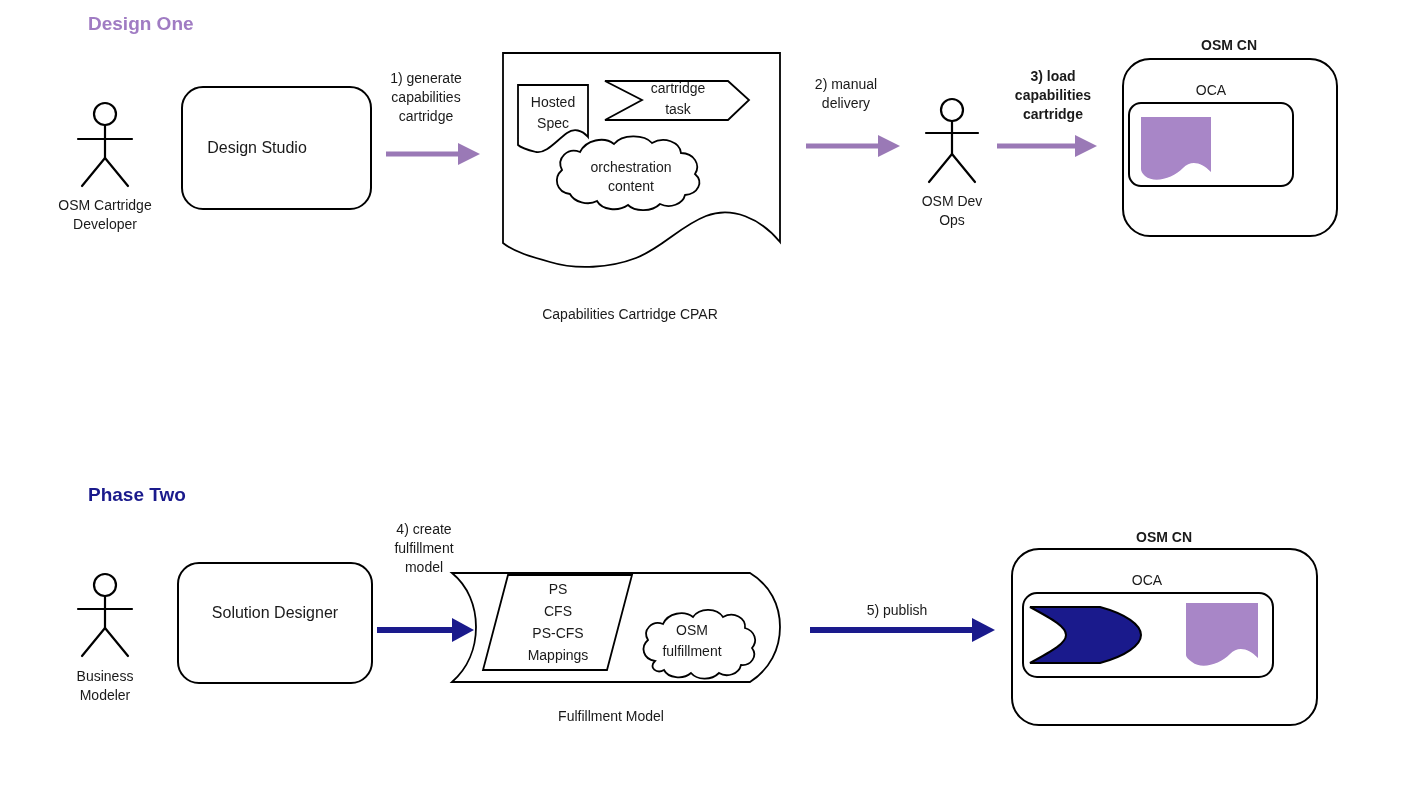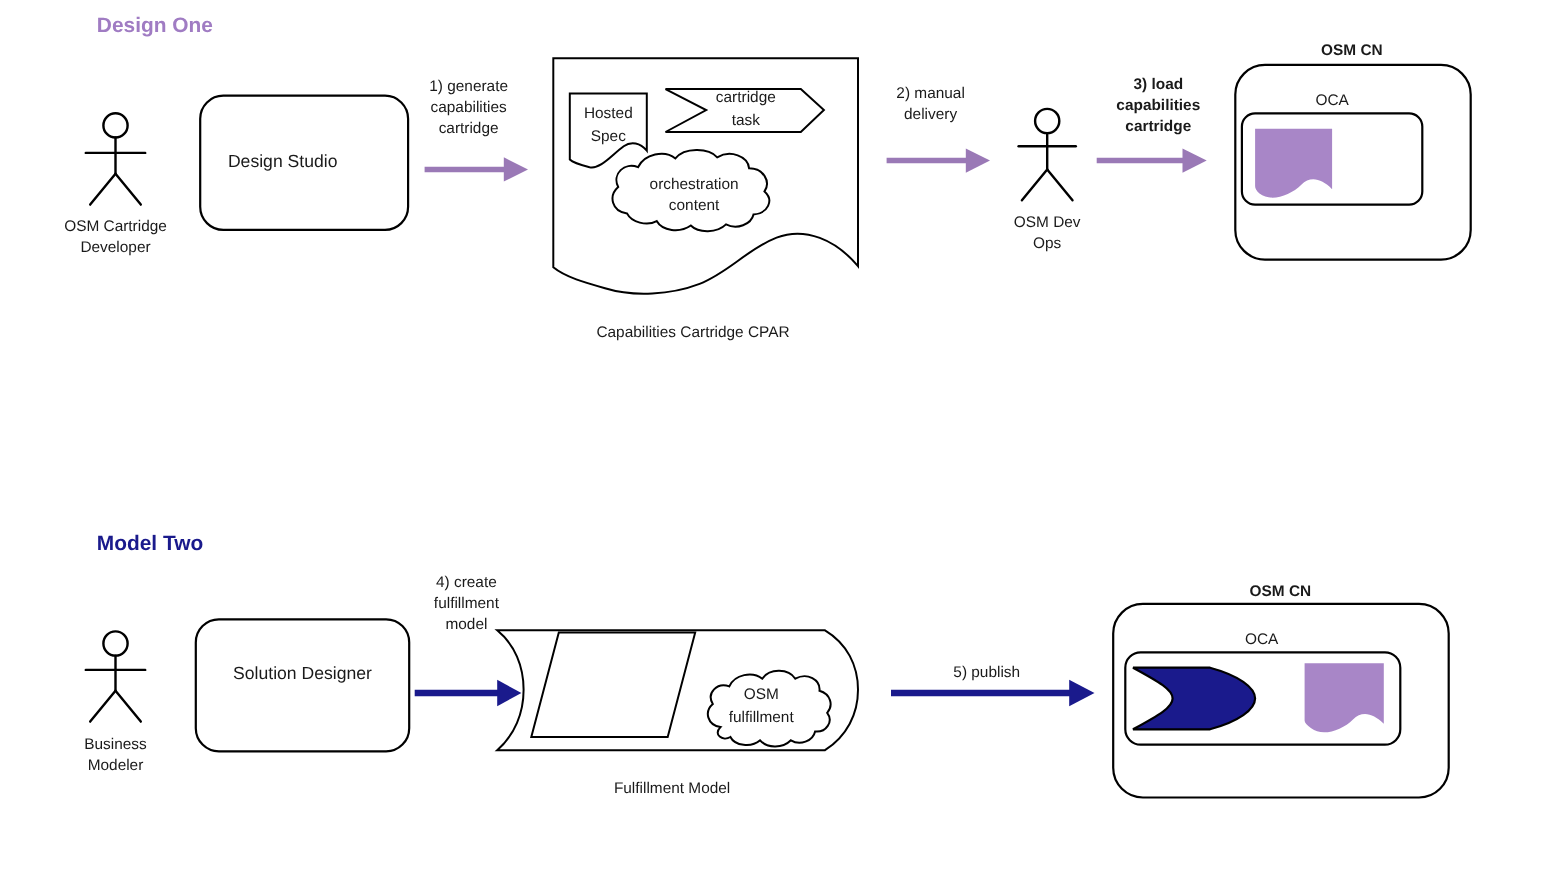--- a/index.html
+++ b/index.html
@@ -178,47 +178,51 @@
 
   <div class="lbl lh-md" style="left:553px;top:92px;">Hosted
 Spec</div>
 
   <div class="lbl lh-md" style="left:678px;top:78px;">cartridge
 task</div>
 
   <div class="lbl" style="left:631px;top:158px;">orchestration
 content</div>
 
-  <div class="lbl" style="left:630px;top:292px;text-align:right;">Capabilities Cartridge CPAR</div>
+  <div class="lbl" style="left:630px;top:305px;text-align:right;">Capabilities Cartridge CPAR</div>
 
   <div class="lbl" style="left:846px;top:75px;">2) manual
 delivery</div>
 
   <div class="lbl" style="left:952px;top:192px;">OSM Dev
 Ops</div>
 
   <div class="lbl" style="left:1053px;top:67px;font-weight:bold;">3) load
 capabilities
 cartridge</div>
 
   <div class="lbl bold" style="left:1229px;top:36px;">OSM CN</div>
 
   <div class="lbl" style="left:1211px;top:81px;">OCA</div>
 
-  <div class="lbl lbl-left phase-title p2" style="left:88px;top:484px;">Model Two</div>
+  <div class="lbl lbl-left phase-title p2" style="left:88px;top:484px;">Phase Two</div>
 
   <div class="lbl" style="left:105px;top:667px;">Business
 Modeler</div>
 
   <div class="boxlbl" style="left:178px;top:563px;width:194px;height:100px;">Solution Designer</div>
 
   <div class="lbl" style="left:424px;top:520px;text-align:center;">4)  create
 fulfillment
 model</div>
 
+  <div class="lbl lh-lg" style="left:558px;top:578px;">PS
+CFS
+PS-CFS
+Mappings</div>
 
   <div class="lbl lh-md" style="left:692px;top:620px;">OSM
 fulfillment</div>
 
   <div class="lbl" style="left:611px;top:707px;">Fulfillment Model</div>
 
   <div class="lbl" style="left:897px;top:601px;">5) publish</div>
 
   <div class="lbl bold" style="left:1164px;top:528px;">OSM CN</div>
 

